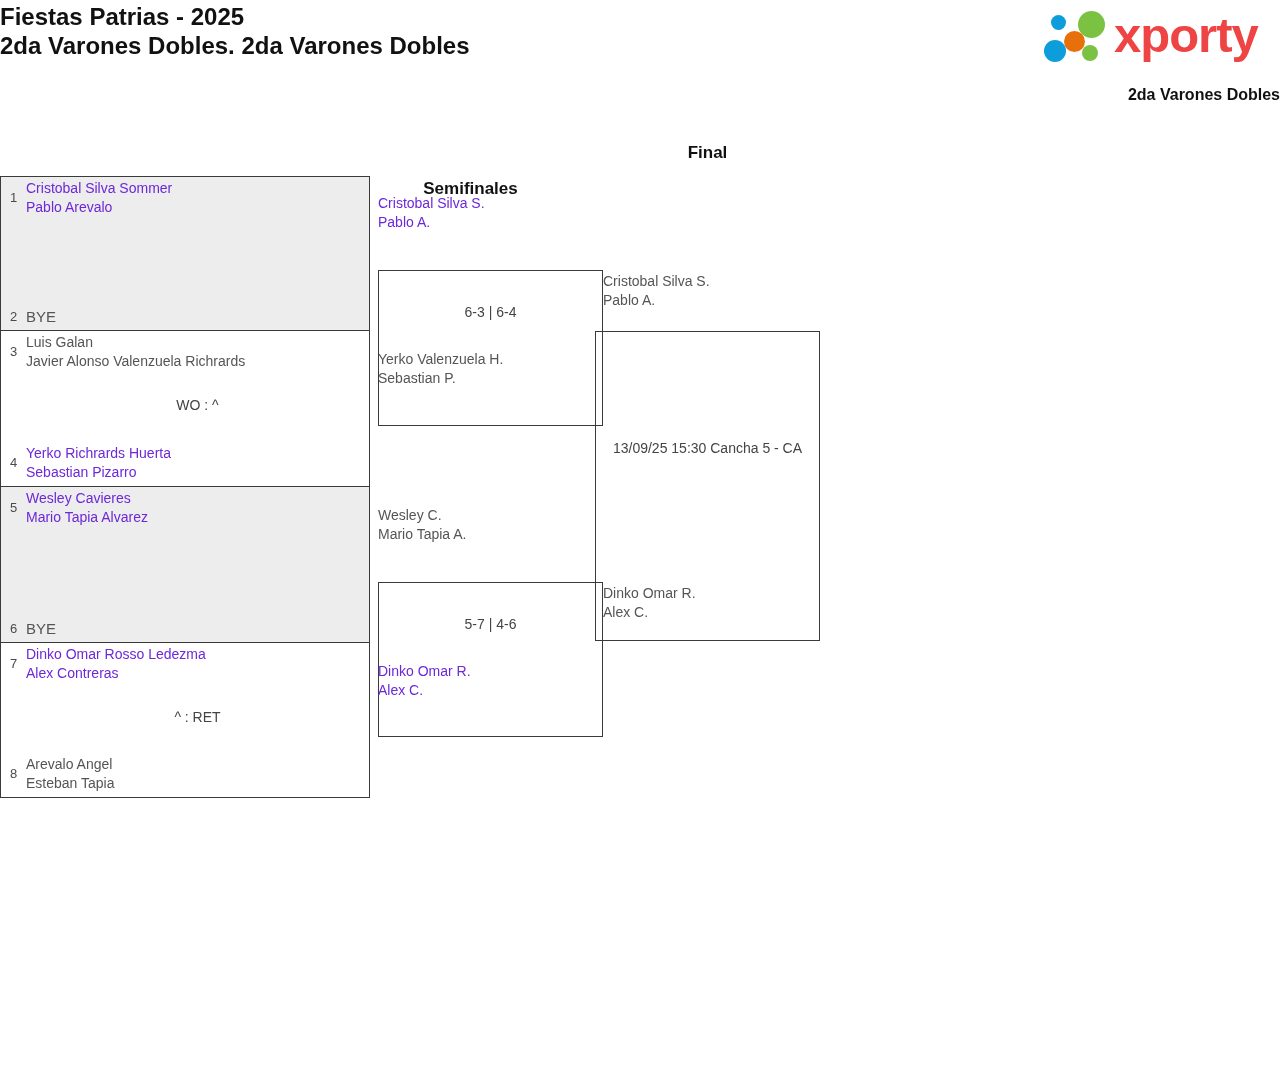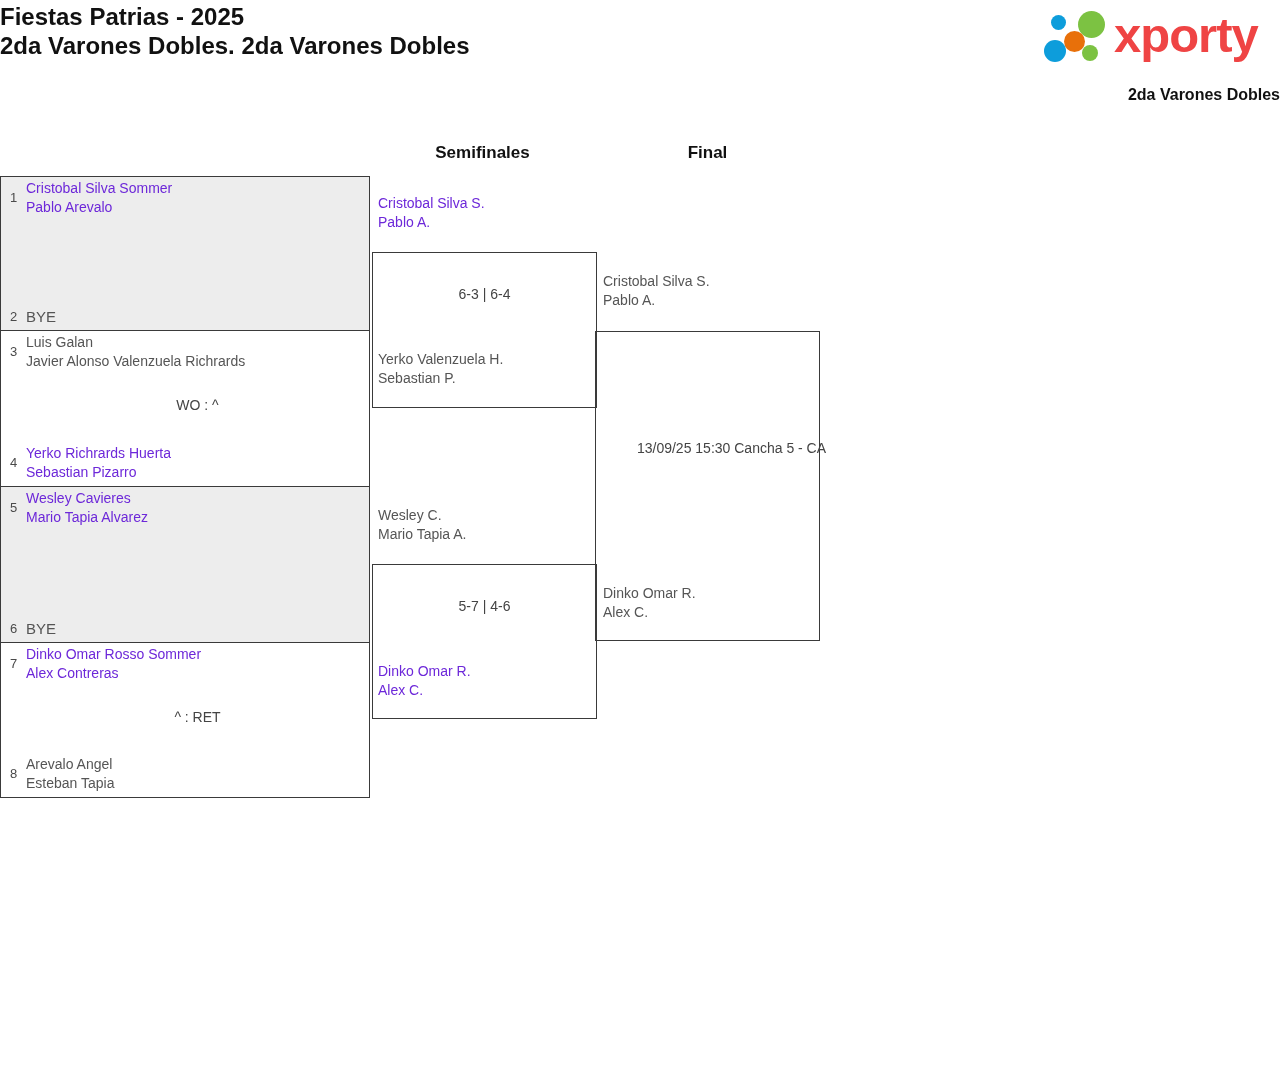--- a/index.html
+++ b/index.html
@@ -45,21 +45,21 @@
     text-align: right; font-size: 16px; font-weight: 700; color: #111111;
   }
   .bracket-title span { display: inline-block; margin-left: -1px; }
 
   
   .round-head {
     position: absolute; top: 143px;
     font-size: 17px; font-weight: 700; color: #111111; text-align: center;
   }
   .rh-qf  { left: 0px;   width: 370px; }
-  .rh-sf  { left: 370px; width: 225px; }
+  .rh-sf  { left: 358px; width: 225px; margin-top: 36px; }
   .rh-f   { left: 595px; width: 225px; }
 
   
   .bracket { position: absolute; left: 0; top: 176px; }
 
   
   .qf-col { position: absolute; left: 0; top: 0; width: 370px; }
   .qf-match {
     position: absolute; left: 0; width: 370px;
     border: 1px solid #3a3a3a;
@@ -96,22 +96,23 @@
     text-align: center; font-size: 14px; color: #444444;
   }
 
   
   .sf-col { position: absolute; left: 370px; top: 0; }
   .sf-winner-label {
     position: absolute; left: 8px;
     display: flex; flex-direction: column;
   }
   .sf-box {
-    position: absolute; left: 2px; width: 225px;
+    position: absolute; left: 8px; width: 225px;
     border: 1px solid #3a3a3a;
+    margin-top: 18px;
   }
   .sf-b1 { top: 76px; height: 156px; }
   .sf-b2 { top: 388px; height: 155px; }
   .sf-score {
     position: absolute; left: 0; width: 100%;
     text-align: center; font-size: 14px; color: #444444;
   }
   .sf-loser-label {
     position: absolute; left: 8px;
     display: flex; flex-direction: column;
@@ -124,21 +125,21 @@
     border: 1px solid #3a3a3a;
   }
   .f-team {
     position: absolute; left: 8px;
     display: flex; flex-direction: column;
   }
   .f-team-top { top: 99px; }
   .f-team-bot { top: 411px; }
   .f-schedule {
     position: absolute; left: 595px; top: 264px; width: 225px;
-    text-align: center; font-size: 14px; color: #444444; white-space: nowrap; margin-left: 24px;
+    text-align: center; font-size: 14px; color: #444444; white-space: nowrap;
   }
 </style>
 </head>
 <body>
 
 <div class="page">
 
   <div class="header">
     <div class="title-block">
       <div class="title-line">Fiestas Patrias - 2025</div>
@@ -211,21 +212,21 @@
         <div class="team team-bottom">
           <div class="seed">6</div>
           <div class="bye-label">BYE</div>
         </div>
       </div>
 
       <div class="qf-match qf-m4">
         <div class="team team-top win">
           <div class="seed">7</div>
           <div class="names">
-            <div class="name">Dinko Omar Rosso Sommer</div>
+            <div class="name">Dinko Omar Rosso Ledezma</div>
             <div class="name">Alex Contreras</div>
           </div>
         </div>
         <div class="qf-score" style="top:66px">^ : RET</div>
         <div class="team team-bottom lose">
           <div class="seed">8</div>
           <div class="names">
             <div class="name">Arevalo Angel</div>
             <div class="name">Esteban Tapia</div>
           </div>

